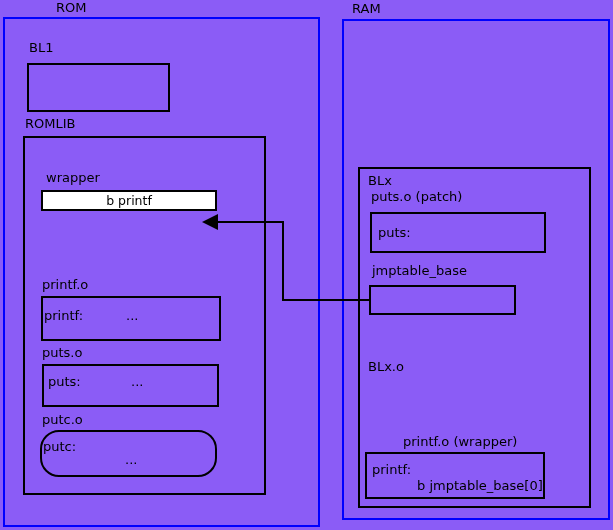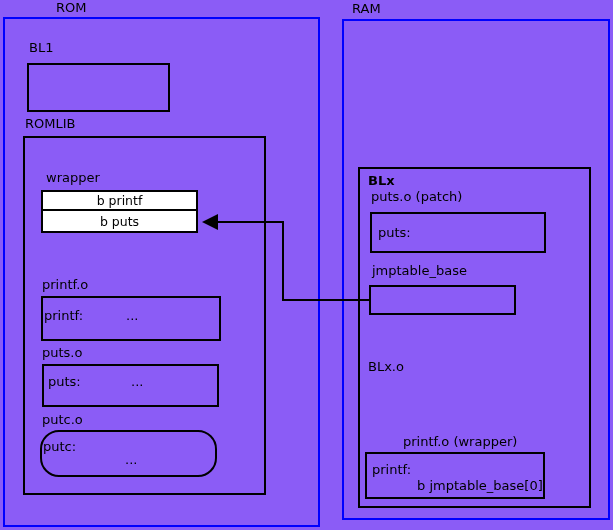--- a/index.html
+++ b/index.html
@@ -60,22 +60,21 @@
   <span class="lbl" style="left:56px; top:0px;">ROM</span>
   <div class="frame" style="left:3px; top:17px; width:317px; height:510px;"></div>
 
   <span class="lbl" style="left:29px; top:40px;">BL1</span>
   <div class="box" style="left:27px; top:63px; width:143px; height:49px;"></div>
 
   <span class="lbl" style="left:25px; top:116px;">ROMLIB</span>
   <div class="box" style="left:23px; top:136px; width:243px; height:359px;"></div>
 
   <span class="lbl" style="left:46px; top:170px;">wrapper</span>
-  <div class="jrow" style="left:41px; top:190px; width:157px; height:21px;">b printf</div>
-  <div class="jrow" style="left:41px; top:209px; width:157px; height:24px;">b puts</div>
+  <div class="jrow" style="left:41px; top:190px; width:176px; height:21px;">b printf</div>
 
   <span class="lbl" style="left:42px; top:277px;">printf.o</span>
   <div class="box" style="left:41px; top:296px; width:180px; height:45px;">
     <span class="inner" style="left:1px; top:10px;">printf:</span>
     <span class="inner" style="left:83px; top:10px;">...</span>
   </div>
 
   <span class="lbl" style="left:42px; top:345px;">puts.o</span>
   <div class="box" style="left:42px; top:364px; width:177px; height:43px;">
     <span class="inner" style="left:4px; top:8px;">puts:</span>
@@ -85,21 +84,21 @@
   <span class="lbl" style="left:42px; top:412px;">putc.o</span>
   <div class="box" style="left:40px; top:430px; width:177px; height:47px;border-radius:19px;">
     <span class="inner" style="left:1px; top:7px;">putc:</span>
     <span class="inner" style="left:83px; top:20px;">...</span>
   </div>
 
   <span class="lbl" style="left:352px; top:1px;">RAM</span>
   <div class="frame" style="left:342px; top:19px; width:268px; height:501px;"></div>
 
   <div class="box" style="left:358px; top:167px; width:233px; height:341px;"></div>
-  <span class="lbl" style="left:368px; top:173px;font-weight:bold;">BLx</span>
+  <span class="lbl" style="left:368px; top:173px;">BLx</span>
 
   <span class="lbl" style="left:371px; top:189px;">puts.o (patch)</span>
   <div class="box" style="left:370px; top:212px; width:176px; height:41px;">
     <span class="inner" style="left:6px; top:11px;">puts:</span>
   </div>
 
   <span class="lbl" style="left:372px; top:263px;">jmptable_base</span>
   <div class="box" style="left:369px; top:285px; width:147px; height:30px;"></div>
 
   <span class="lbl" style="left:368px; top:359px;">BLx.o</span>

